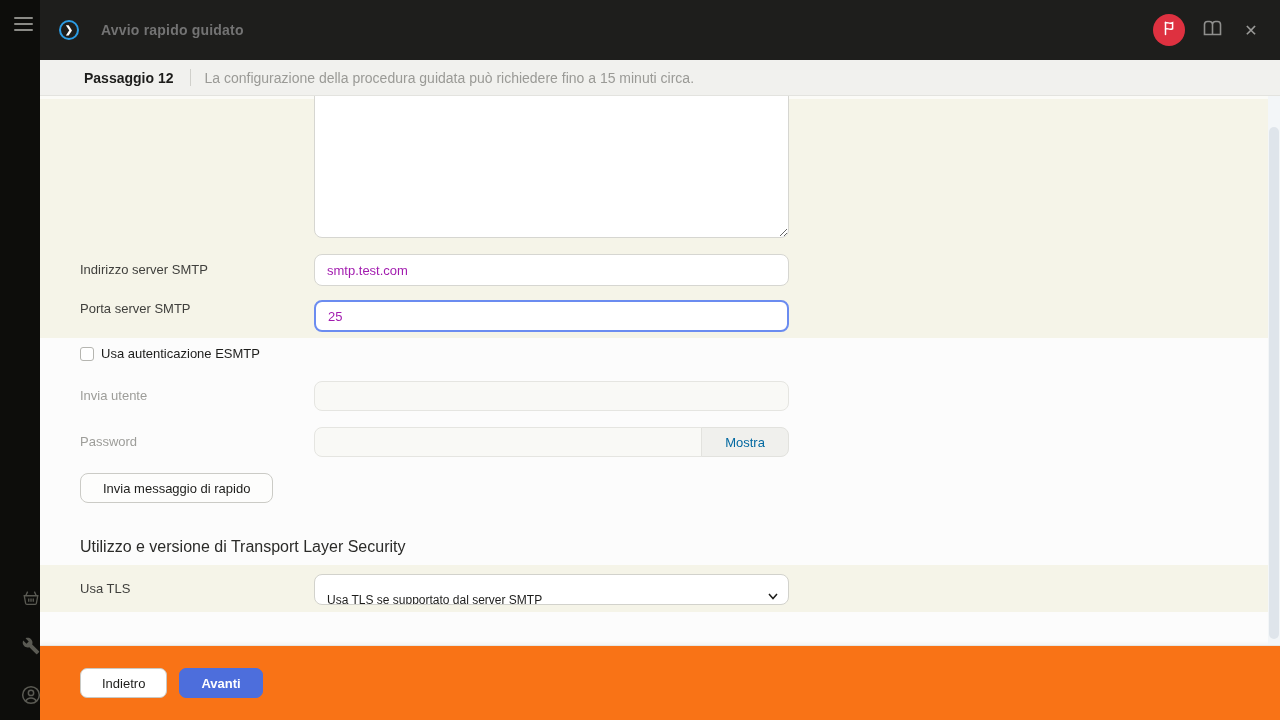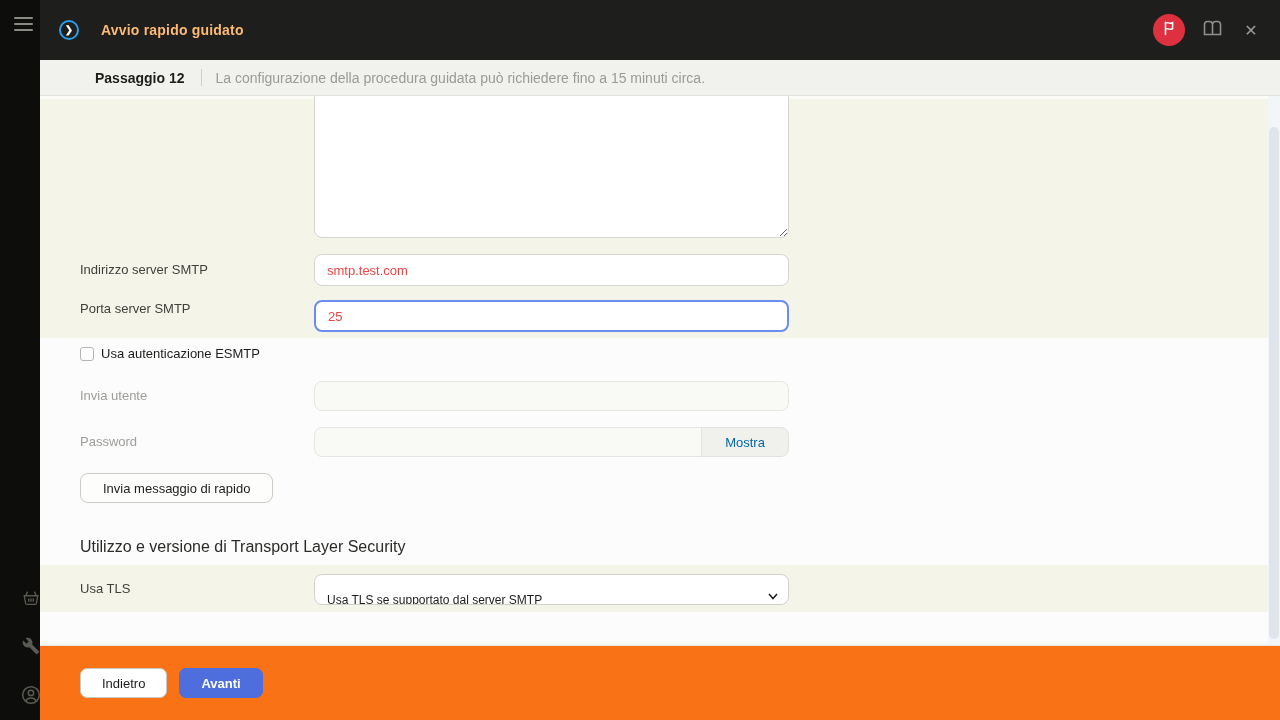--- a/index.html
+++ b/index.html
@@ -28,36 +28,36 @@
   
   .header {
     position: absolute; left: 40px; top: 0; right: 0; height: 60px;
     background: #1e1e1c; display: flex; align-items: center; z-index: 20;
   }
   .hdr-qs-icon {
     margin-left: 19px; width: 20px; height: 20px; border-radius: 50%;
     border: 2px solid #2b9ce5; color: #ffffff; font-size: 10px; font-weight: bold;
     display: flex; align-items: center; justify-content: center; line-height: 1;
   }
-  .hdr-title { margin-left: 22px; color: #fdba74; font-size: 14px; font-weight: 600; letter-spacing: .2px; }
+  .hdr-title { margin-left: 22px; color: #737373; font-size: 14px; font-weight: 600; letter-spacing: .2px; }
   .hdr-right { margin-left: auto; display: flex; align-items: center; gap: 15px; padding-right: 17px; }
   .flag-badge {
     width: 32px; height: 32px; border-radius: 50%; background: #de3140;
     display: flex; align-items: center; justify-content: center; cursor: pointer;
   }
   .book-btn, .close-btn {
     width: 24px; height: 24px; display: flex; align-items: center; justify-content: center; cursor: pointer;
   }
   .close-btn { color: #9a9a98; font-size: 16px; }
 
   
   .stepbar {
     position: absolute; left: 40px; top: 60px; right: 0; height: 36px;
     background: #f1f1ee; border-bottom: 1px solid #e3e3df;
-    display: flex; align-items: center; z-index: 10; padding-left: 11px;
+    display: flex; align-items: center; z-index: 10;
   }
   .step-label { margin-left: 44px; font-size: 14px; font-weight: 700; color: #1d1d1b; }
   .step-divider { width: 1px; height: 17px; background: #d0d0cb; margin: 0 14px 0 16px; }
   .step-note { font-size: 14px; color: #9a9a96; }
 
   
   .main {
     position: absolute; left: 40px; top: 96px; right: 0; bottom: 0;
     background: #fcfcfc; overflow: hidden;
   }
@@ -71,21 +71,21 @@
   textarea.big-text {
     position: absolute; left: 274px; top: -10px; width: 475px; height: 152px;
     border: 1px solid #d6d6d1; border-radius: 8px; background: #ffffff;
     resize: both; font-family: "Liberation Sans", sans-serif; font-size: 13px;
     padding: 8px 10px; color: #1d1d1b; outline: none;
   }
 
   .txt-input {
     position: absolute; left: 274px; width: 475px; height: 32px;
     border: 1px solid #d6d6d1; border-radius: 8px; background: #ffffff;
-    font-family: "Liberation Sans", sans-serif; font-size: 13px; color: #ef4444;
+    font-family: "Liberation Sans", sans-serif; font-size: 13px; color: #a21caf;
     padding: 0 12px; outline: none;
   }
   .txt-input.focused { border: 2px solid #6b8cf0; }
   .txt-input.disabled { background: #f9f9f6; border-color: #e5e5e1; color: #9d9d99; }
 
   .chk-row { position: absolute; left: 40px; top: 250px; display: flex; align-items: center; cursor: pointer; }
   .chk-box {
     appearance: none; -webkit-appearance: none; width: 14px; height: 14px;
     border: 1px solid #b5b5b0; border-radius: 3px; background: #ffffff; cursor: pointer; margin: 0;
   }

